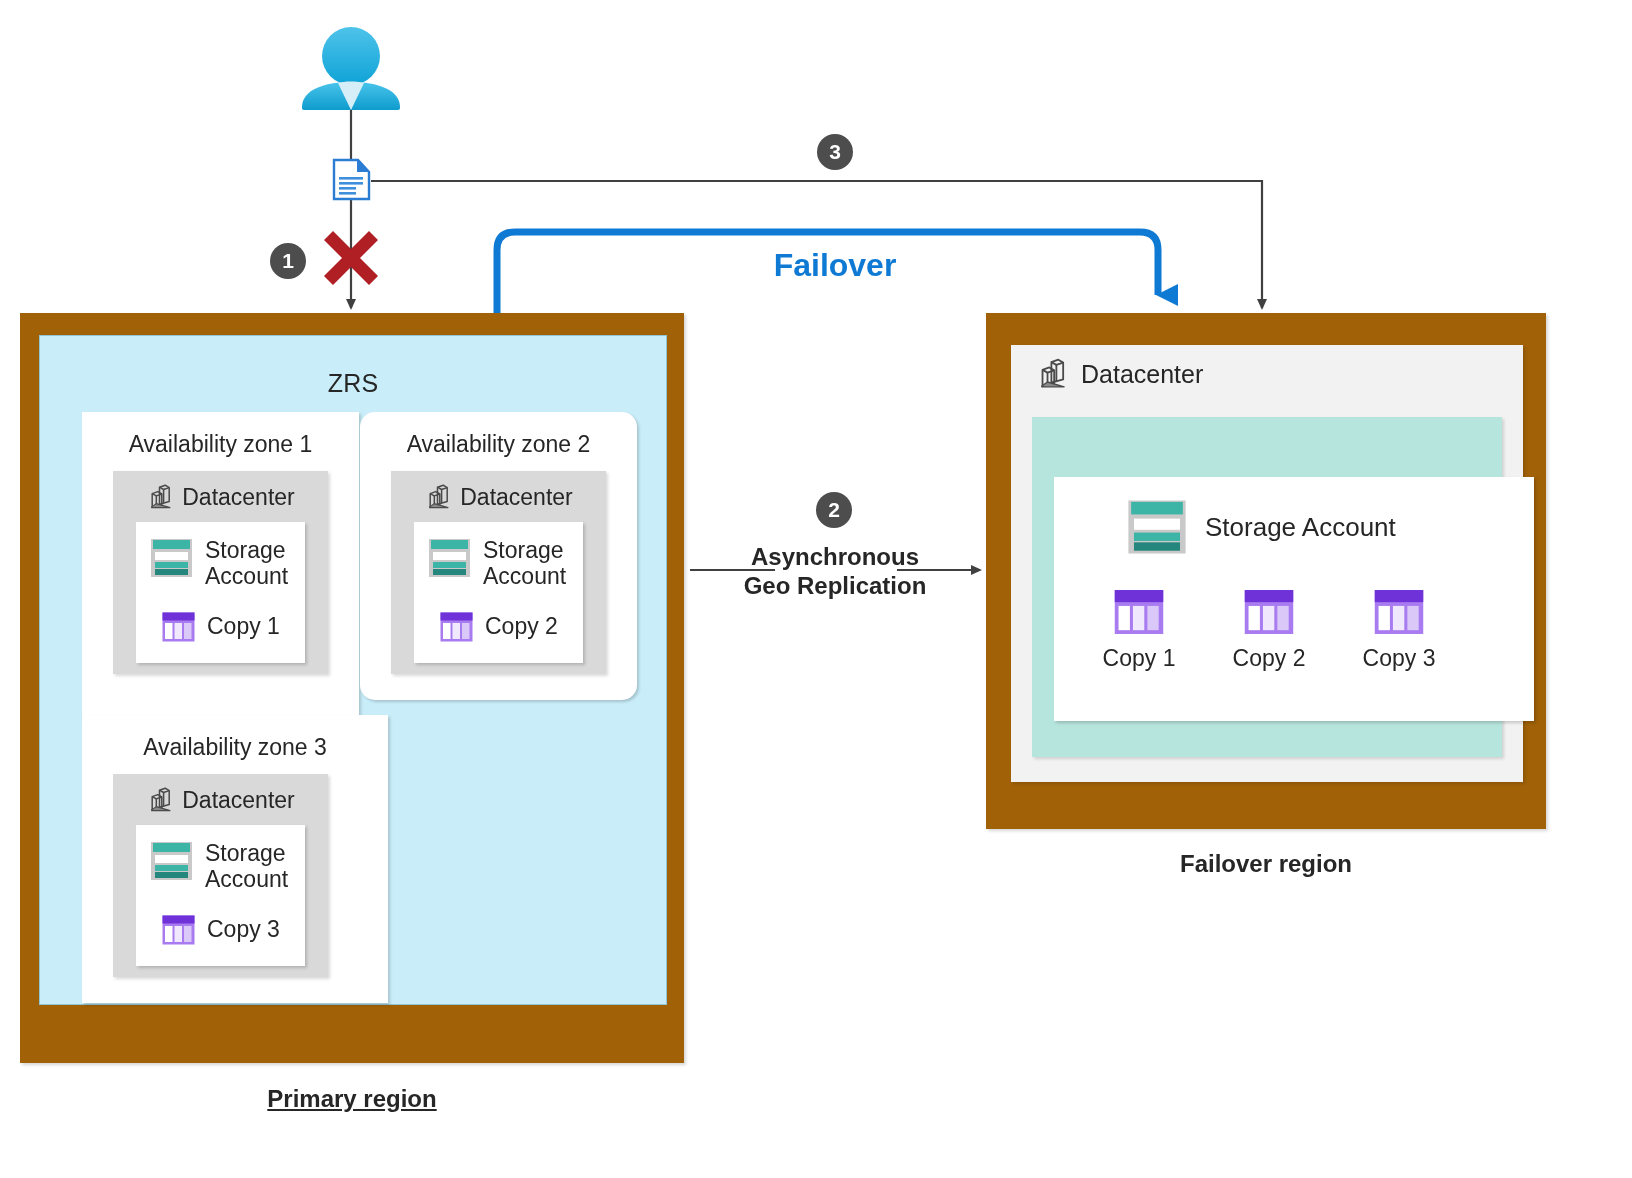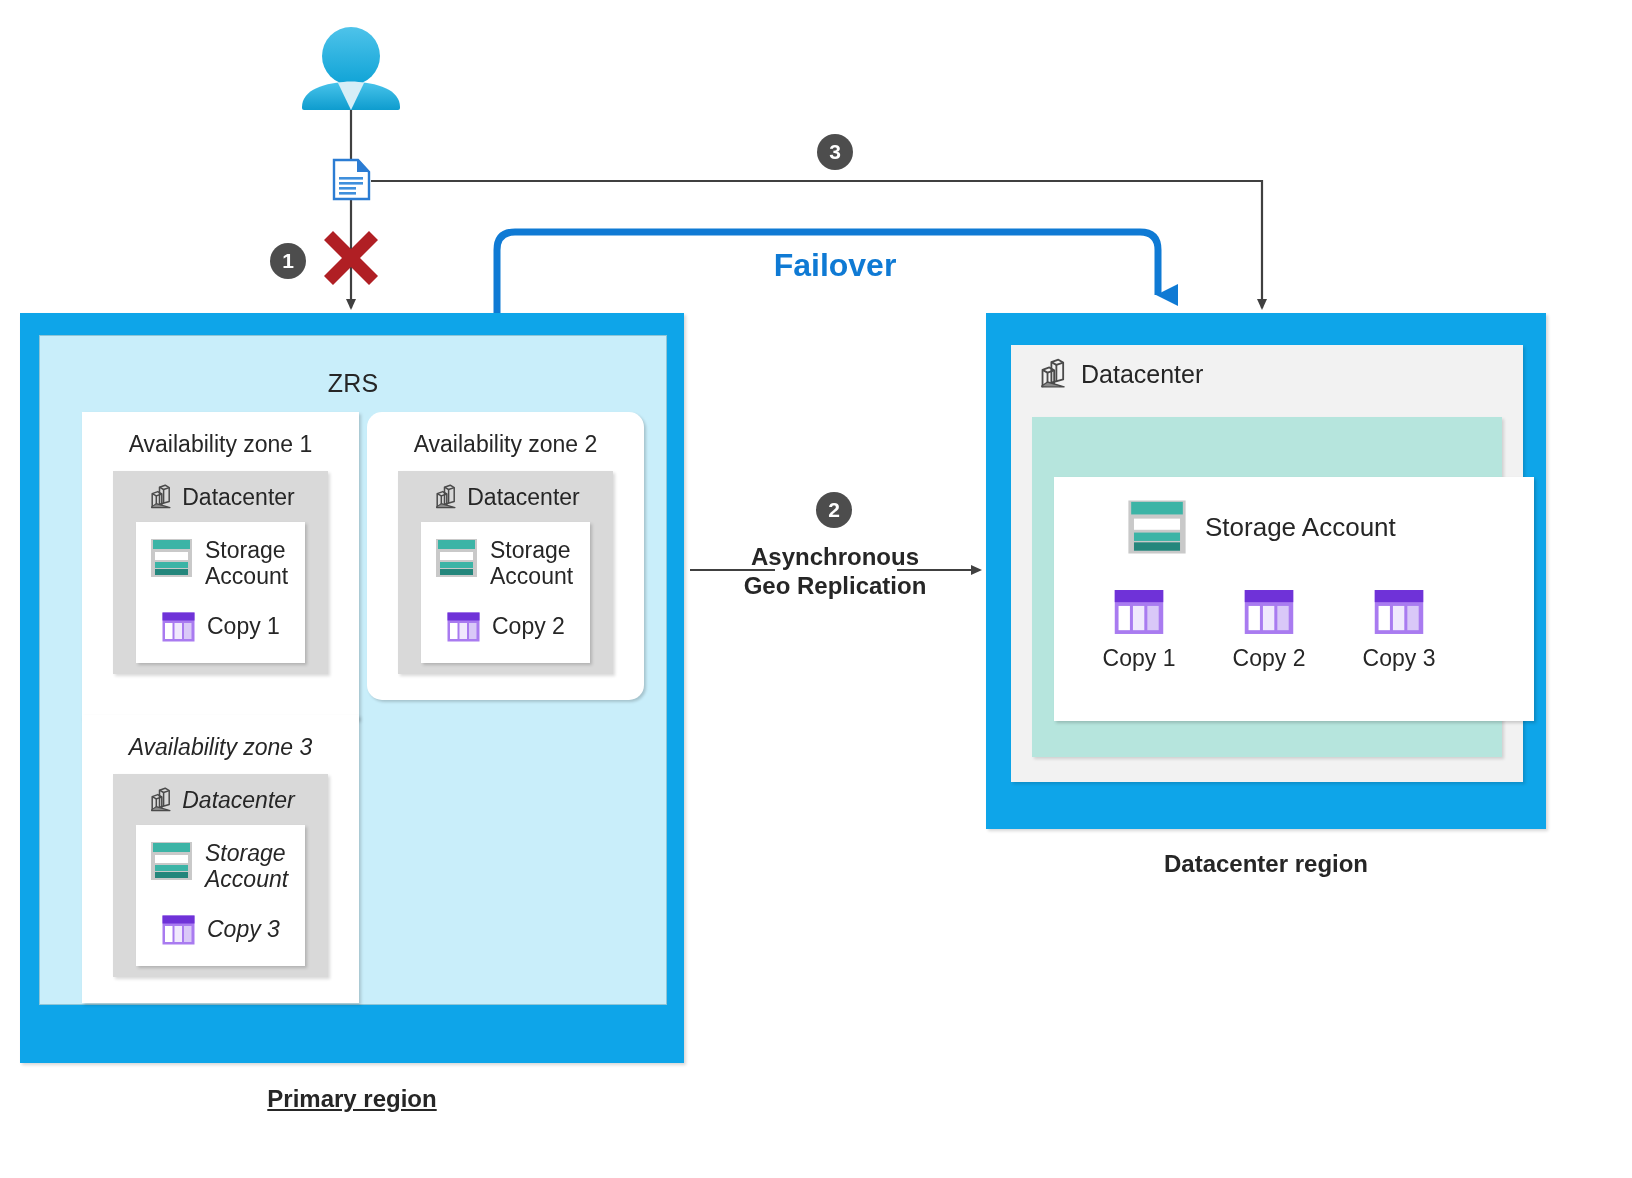--- a/index.html
+++ b/index.html
@@ -18,21 +18,21 @@
   .canvas {
     position: absolute;
     left: 0; top: 0;
     width: 1632px;
     height: 1178px;
   }
   .abs { position: absolute; }
 
   
   .region-outer {
-    background: #0ea5e9;
+    background: #a16207;
     box-shadow: 2px 2px 3px rgba(0,0,0,0.16);
   }
   .zrs-box {
     background: #c9eefa;
     border: 1px solid #8fc5d6;
   }
   .zrs-label, .lrs-label {
     text-align: center;
     font-size: 25px;
     color: #262626;
@@ -242,21 +242,21 @@
                 <rect x="3" y="11" width="7.5" height="16" fill="#ffffff"></rect>
                 <rect x="12.5" y="11" width="7.5" height="16" fill="#f0e9fd"></rect>
                 <rect x="22" y="11" width="7.5" height="16" fill="#d9c8f8"></rect>
               </svg>
               <span class="item-label">Copy 1</span>
             </div>
           </div>
         </div>
       </div>
 
-      <div class="abs az-box" style="left:327px; top:76px; width:277px; height:288px;border-radius:15px;">
+      <div class="abs az-box" style="left:320px; top:76px; width:277px; height:288px;border-radius:15px;">
         <div class="az-title" style="margin-top:19px;">Availability zone 2</div>
 
         <div class="abs dc-box" style="left:31px; top:59px; width:215px; height:203px;">
           <div class="dc-head" style="margin-top:12px;">
             <svg class="dc-icon" width="28" height="28" viewBox="0 0 28 28">
               <g fill="none" stroke="#4a4a4a" stroke-width="1.5" stroke-linejoin="round">
                 <path d="M13.5 4.2 L19.2 2.2 L23.2 4.6 L23.2 18.5 L13.5 21.2 Z"></path>
                 <path d="M13.5 4.2 L17.6 6.5 L23.2 4.6"></path>
                 <path d="M17.6 6.5 L17.6 20.1"></path>
                 <path d="M6.2 10.6 L11.8 8.6 L15.8 11 L15.8 21.6 L6.2 24.2 Z"></path>
@@ -289,21 +289,21 @@
                 <rect x="3" y="11" width="7.5" height="16" fill="#ffffff"></rect>
                 <rect x="12.5" y="11" width="7.5" height="16" fill="#f0e9fd"></rect>
                 <rect x="22" y="11" width="7.5" height="16" fill="#d9c8f8"></rect>
               </svg>
               <span class="item-label">Copy 2</span>
             </div>
           </div>
         </div>
       </div>
 
-      <div class="abs az-box" style="left:42px; top:379px; width:277px; height:288px;font-style:italic;">
+      <div class="abs az-box" style="left:42px; top:379px; width:306px; height:288px;">
         <div class="az-title" style="margin-top:19px;">Availability zone 3</div>
 
         <div class="abs dc-box" style="left:31px; top:59px; width:215px; height:203px;">
           <div class="dc-head" style="margin-top:12px;">
             <svg class="dc-icon" width="28" height="28" viewBox="0 0 28 28">
               <g fill="none" stroke="#4a4a4a" stroke-width="1.5" stroke-linejoin="round">
                 <path d="M13.5 4.2 L19.2 2.2 L23.2 4.6 L23.2 18.5 L13.5 21.2 Z"></path>
                 <path d="M13.5 4.2 L17.6 6.5 L23.2 4.6"></path>
                 <path d="M17.6 6.5 L17.6 20.1"></path>
                 <path d="M6.2 10.6 L11.8 8.6 L15.8 11 L15.8 21.6 L6.2 24.2 Z"></path>
@@ -416,15 +416,15 @@
               </svg>
               <span class="copy-label">Copy 3</span>
             </div>
 
           </div>
         </div>
       </div>
     </div>
   </div>
 
-  <div class="abs region-caption" style="left:986px; top:850px; width:560px;">Datacenter region</div>
+  <div class="abs region-caption" style="left:986px; top:850px; width:560px;">Failover region</div>
 
 </div>
 
 </body></html>

